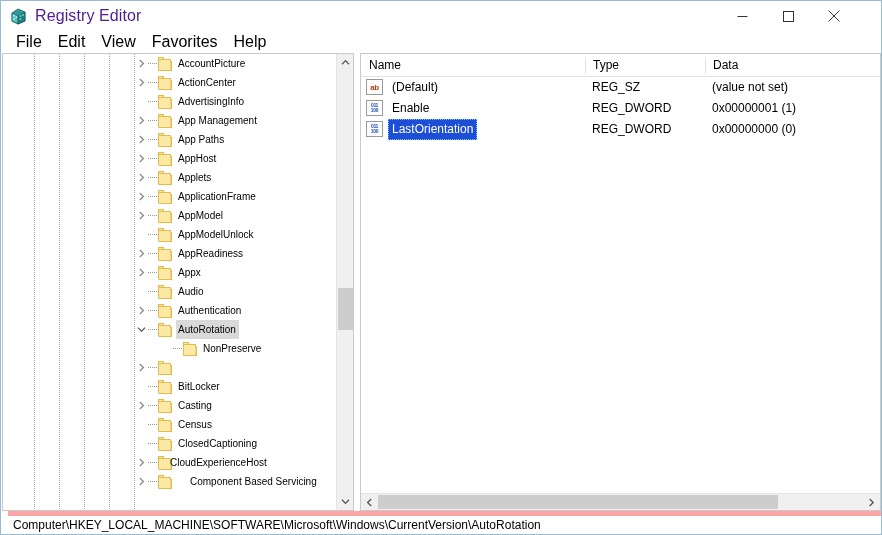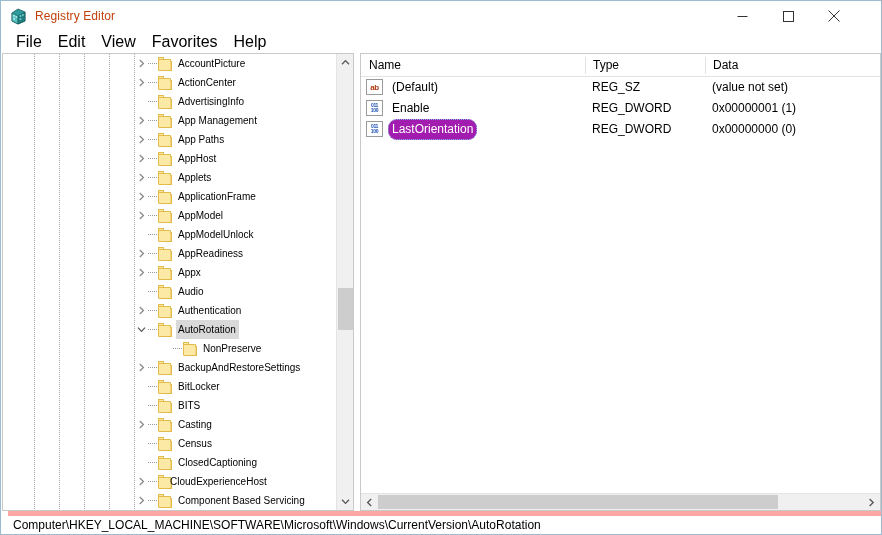--- a/index.html
+++ b/index.html
@@ -25,21 +25,21 @@
     width: 880px; height: 30px;
     background: #ffffff;
     display: flex; align-items: center;
   }
   #app-icon {
     width: 17px; height: 17px;
     margin-left: 9px; margin-right: 8px;
     position: relative; flex: none;
   }
   #title-text {
-    font-size: 12px; color: #c2410c;
+    font-size: 16px; color: #4c1d95;
     letter-spacing: 0.1px;
     white-space: nowrap;
   }
   .winbtn {
     position: absolute; top: 0;
     width: 46px; height: 30px;
     display: flex; align-items: center; justify-content: center;
   }
   .winbtn svg { display: block; }
   #btn-min { left: 718px; }
@@ -210,25 +210,24 @@
     color: #1a4fb0; font-size: 5px; line-height: 5px;
     flex-direction: column;
   }
   .val-name {
     position: absolute; left: 27px; top: 0;
     font-size: 12px; color: #000000; line-height: 21px;
     padding: 0 4px;
     white-space: nowrap;
   }
   .val-name.sel {
-    background: #a21caf;
+    background: #1d4ed8;
     color: #ffffff;
     outline: 1px dotted #7fbfe8;
     outline-offset: -1px;
-    border-radius: 9px;
   }
   .val-type {
     position: absolute; left: 590px; top: 0;
     font-size: 12px; color: #000000; line-height: 21px;
     white-space: nowrap;
   }
   .val-data {
     position: absolute; left: 710px; top: 0;
     font-size: 12px; color: #000000; line-height: 21px;
     white-space: nowrap;
@@ -567,45 +566,33 @@
               </svg>
             </div>
             <div class="node-dots" style="left: 145px;">
               <i></i>
             </div>
             <div class="folder" style="left: 155px; top: 3px;">
               <div class="ftab"></div>
               <div class="fbody"></div>
               <div class="fside"></div>
             </div>
-            <div class="tree-label" style="left: 173px;">BackupAndRestoreSettings</div>
           </div>
           <div class="tree-row">
             <div class="node-dots" style="left: 145px;">
               <i></i>
             </div>
             <div class="folder" style="left: 155px; top: 3px;">
               <div class="ftab"></div>
               <div class="fbody"></div>
               <div class="fside"></div>
             </div>
             <div class="tree-label" style="left: 173px;">BitLocker</div>
           </div>
           <div class="tree-row">
-            <div class="node-dots" style="left: 145px;">
-              <i></i>
-            </div>
-            <div class="folder" style="left: 155px; top: 3px;">
-              <div class="ftab"></div>
-              <div class="fbody"></div>
-              <div class="fside"></div>
-            </div>
-            <div class="tree-label" style="left: 173px;">BITS</div>
-          </div>
-          <div class="tree-row">
             <div class="chev" style="left: 130px;">
               <svg width="9" height="9" viewBox="0 0 9 9">
                 <polyline points="2.8,1 6.4,4.5 2.8,8" fill="none" stroke="#8a8a8a" stroke-width="1.3"></polyline>
               </svg>
             </div>
             <div class="node-dots" style="left: 145px;">
               <i></i>
             </div>
             <div class="folder" style="left: 155px; top: 3px;">
               <div class="ftab"></div>
@@ -659,21 +646,21 @@
               </svg>
             </div>
             <div class="node-dots" style="left: 145px;">
               <i></i>
             </div>
             <div class="folder" style="left: 155px; top: 3px;">
               <div class="ftab"></div>
               <div class="fbody"></div>
               <div class="fside"></div>
             </div>
-            <div class="tree-label" style="left: 173px;">Component Based Servicing</div>
+            <div class="tree-label" style="left: 185px;">Component Based Servicing</div>
           </div>
         </div>
     </div>
 
     <div id="tree-vscroll">
       <div class="sb-arrow" style="top:0px">
         <svg width="9" height="7" viewBox="0 0 9 7">
           <polyline points="1,5.2 4.5,1.6 8,5.2" fill="none" stroke="#555" stroke-width="1.3"></polyline>
         </svg>
       </div>

